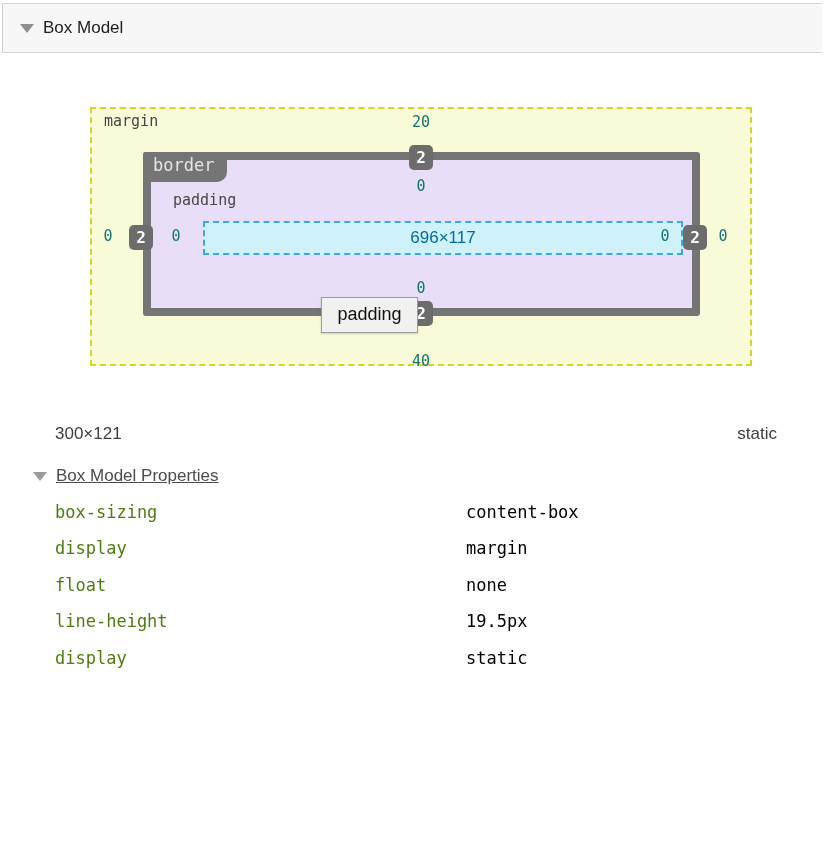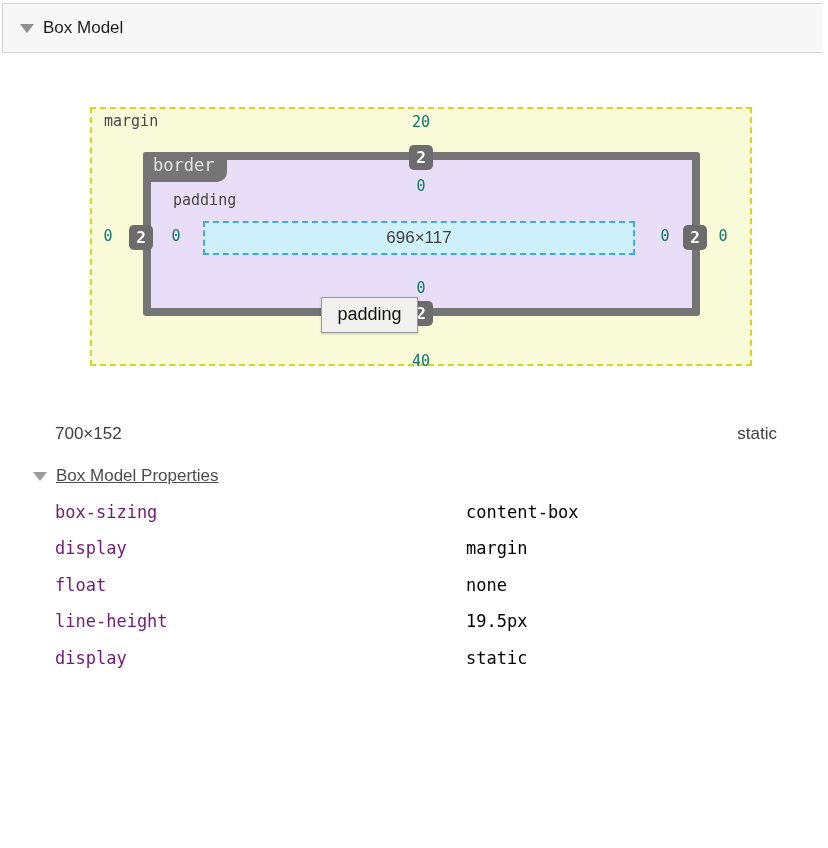--- a/index.html
+++ b/index.html
@@ -21,23 +21,23 @@
   .mono { font-family:"DejaVu Sans Mono", monospace; }
   .margin-box {
     position:absolute; left:90px; top:107px; width:662px; height:259px; box-sizing:border-box;
     background:#f9fbd8; border:2px dashed #d0d724; z-index:1;
   }
   .border-box {
     position:absolute; left:143px; top:152px; width:557px; height:164px; box-sizing:border-box;
     background:#e9def7; border:8px solid #757575; border-radius:3px; z-index:2;
   }
   .content-box {
-    position:absolute; left:203px; top:221px; width:432px; height:34px; box-sizing:border-box;
+    position:absolute; left:203px; top:221px; width:480px; height:34px; box-sizing:border-box;
     background:#cff1fb; border:2px dashed #3fa7e3; z-index:3;
-    text-align:center; line-height:30px; font-size:17px; color:#404040;
+    text-align:center; line-height:30px; font-size:17px; color:#0369a1;
   }
   .zone-label { position:absolute; z-index:4; font-size:15px; color:#464646; }
   .lbl-margin { left:104px; top:112px; }
   .lbl-padding { left:173px; top:191px; }
   .border-tab {
     position:absolute; left:143px; top:152px; z-index:4;
     background:#757575; color:#e5e5e5; font-size:17px;
     padding:3px 13px 7px 10px; border-bottom-right-radius:10px; border-top-left-radius:3px;
   }
   .num { position:absolute; z-index:4; font-size:15px; color:#0f766e; text-align:center; width:40px; }
@@ -68,21 +68,21 @@
   
   .summary-dims { position:absolute; left:55px; top:424px; font-size:17px; color:#3e3e42; }
   .summary-pos  { position:absolute; right:51px; top:424px; font-size:17px; color:#3e3e42; }
 
   
   .props-header { position:absolute; left:33px; top:464px; height:24px; display:flex; align-items:center; }
   .tri-props { border-top:9px solid #9b9ba0; }
   .props-title { margin-left:9px; font-size:17px; color:#4c4c4c;text-decoration:underline; }
   .props-list { position:absolute; left:55px; top:494px; width:722px; }
   .prop-row { display:flex; line-height:36.45px; font-size:17px; }
-  .prop-name { width:411px; color:#701a75; }
+  .prop-name { width:411px; color:#4d7c0f; }
   .prop-value { color:#000000; }
 </style>
 </head>
 <body>
 
 <div class="stage">
 
   <div class="panel-header">
     <span class="tri tri-hdr"></span>
     <span class="hdr-title">Box Model</span>
@@ -110,21 +110,21 @@
     <span class="num mono n-pad-right">0</span>
 
     <span class="badge mono b-top">2</span>
     <span class="badge mono b-bottom">2</span>
     <span class="badge mono b-left">2</span>
     <span class="badge mono b-right">2</span>
 
     <div class="tooltip">padding</div>
   </div>
 
-  <span class="summary-dims">700×152</span>
+  <span class="summary-dims">300×121</span>
   <span class="summary-pos">static</span>
 
   <div class="props-header">
     <span class="tri tri-props"></span>
     <span class="props-title">Box Model Properties</span>
   </div>
 
   <div class="props-list mono">
     <div class="prop-row">
       <span class="prop-name">box-sizing</span>

